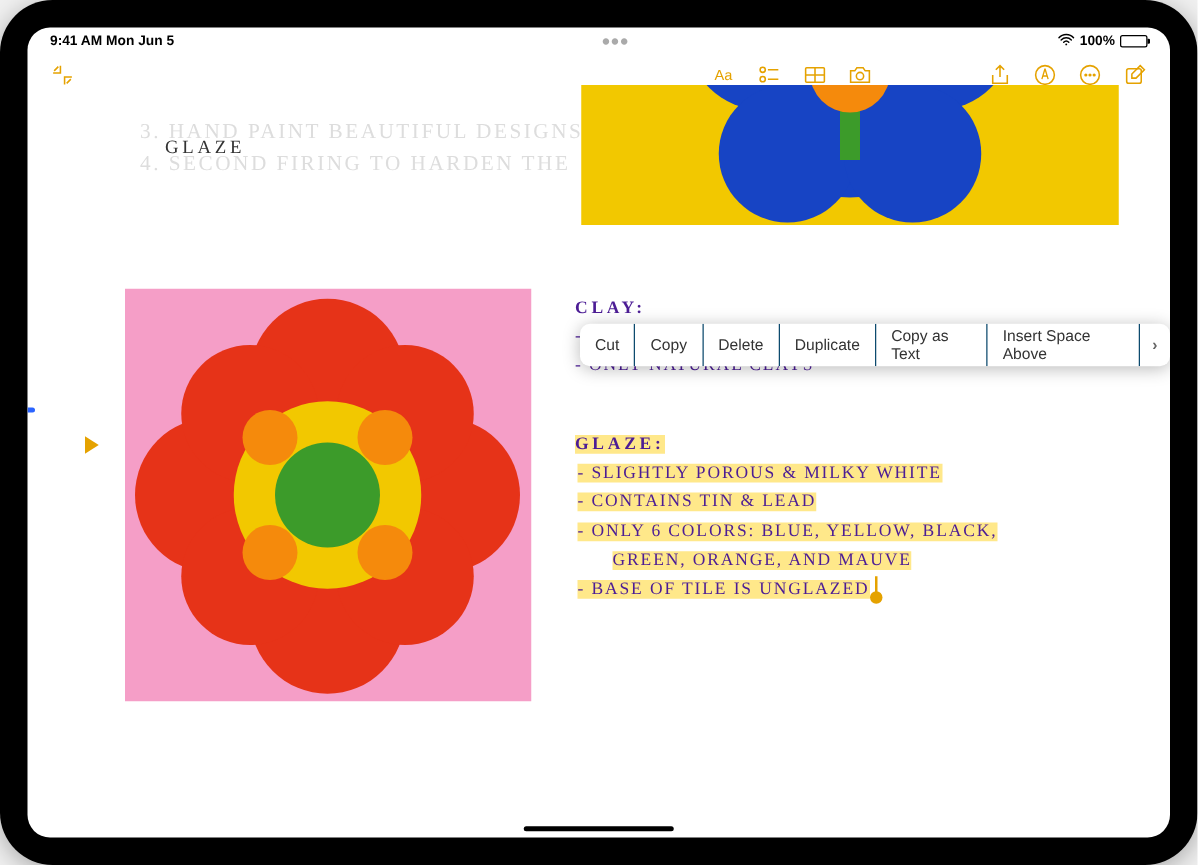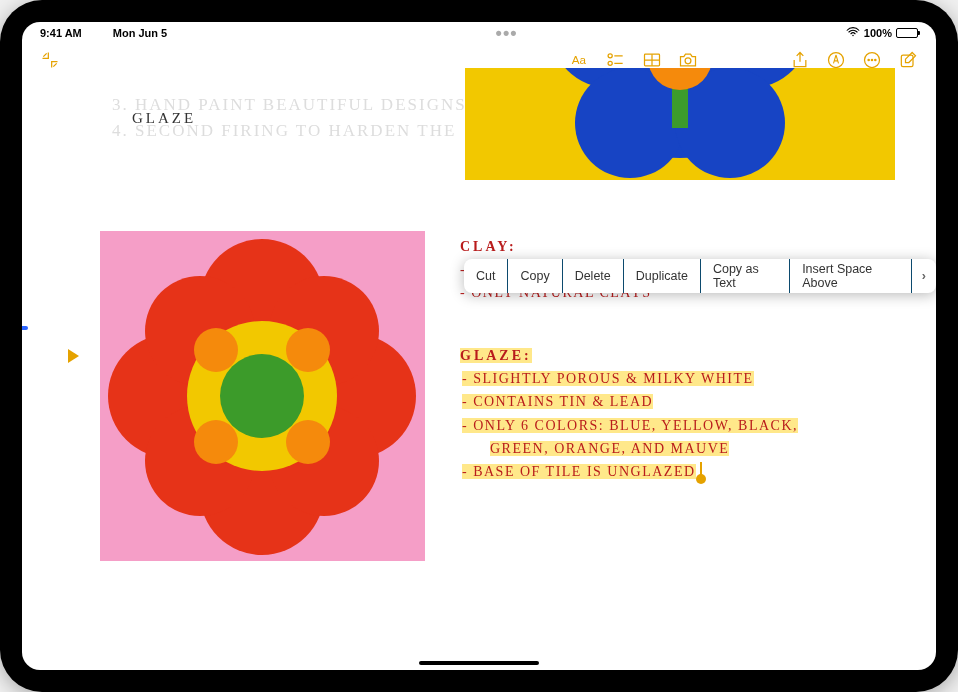--- a/index.html
+++ b/index.html
@@ -31,21 +31,21 @@
     .status-bar {
       height: 22px;
       display: flex;
       align-items: center;
       justify-content: space-between;
       padding: 0 18px;
       font-size: 11px;
       font-weight: 600;
       color: #000;
     }
-    .status-left { display: flex; align-items: flex-start; gap: 14px; }
+    .status-left { display: flex; align-items: flex-start; gap: 0; }
     .status-right { display: flex; align-items: center; gap: 4px; }
     .battery-icon { display: inline-block; width: 22px; height: 10px; border: 1px solid #000; border-radius: 2px; position: relative; }
     .battery-icon::after { content: ''; position: absolute; right: -3px; top: 2px; width: 2px; height: 4px; background: #000; border-radius: 0 1px 1px 0; }
     .battery-fill { background: #000; width: 100%; height: 100%; border-radius: 1px; }
     .wifi-icon { width: 14px; height: 14px; }
     .dots { color: #aaa; font-size: 18px; letter-spacing: 1px; line-height: 1; }
 
     .toolbar {
       height: 32px;
       display: flex;
@@ -124,21 +124,21 @@
       border-bottom: 7px solid transparent;
       border-left: 11px solid #e5a200;
     }
 
     .right-panel {
       flex: 1;
       font-family: 'Comic Sans MS', cursive;
       font-size: 14px;
       line-height: 1.65;
       letter-spacing: 1.5px;
-      color: #b91c1c;
+      color: #4c1d95;
       position: relative;
       padding-top: 4px;
     }
     .section-title { font-weight: 700; letter-spacing: 3px; }
     .hw-line { white-space: nowrap; }
     .highlighted { background: #ffe88a; display: inline; }
     .highlighted-line { display: inline-block; padding-left: 2px; }
     .cursor-handle {
       width: 10px;
       height: 22px;

